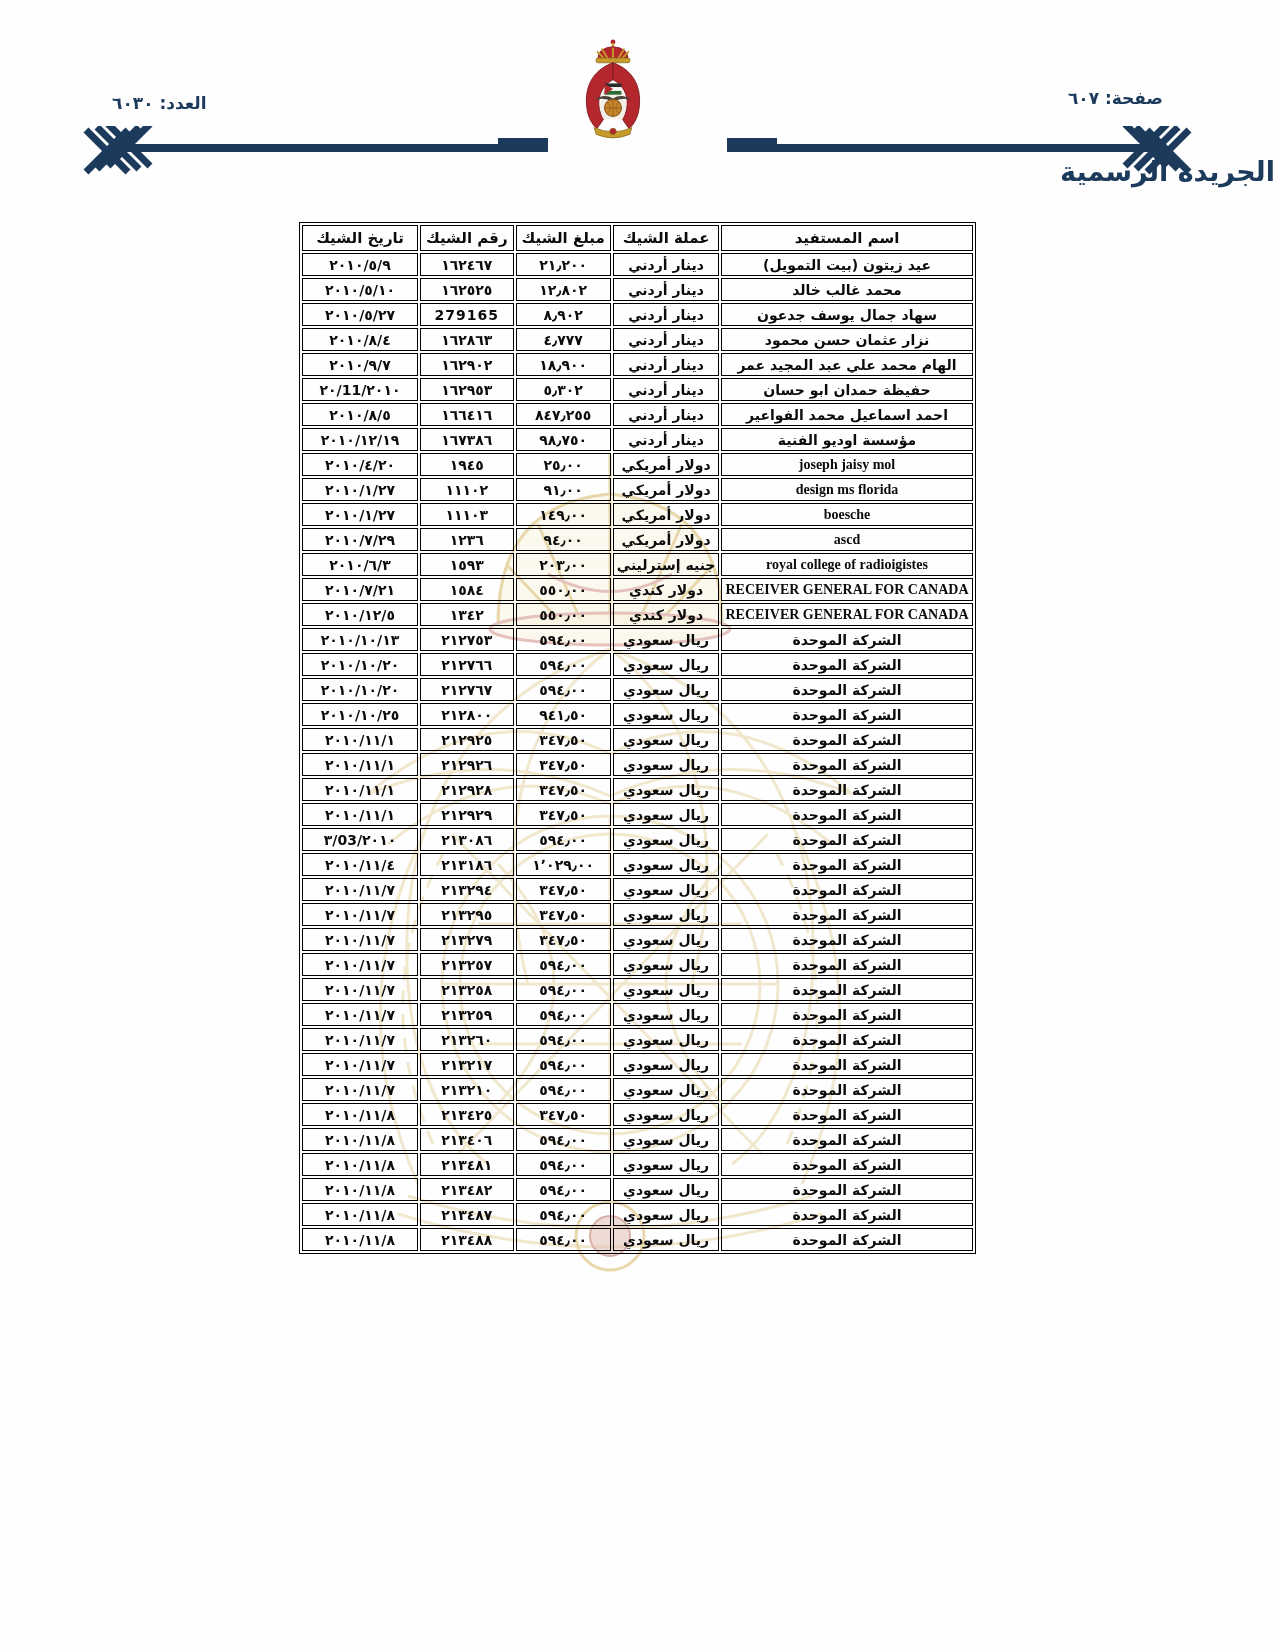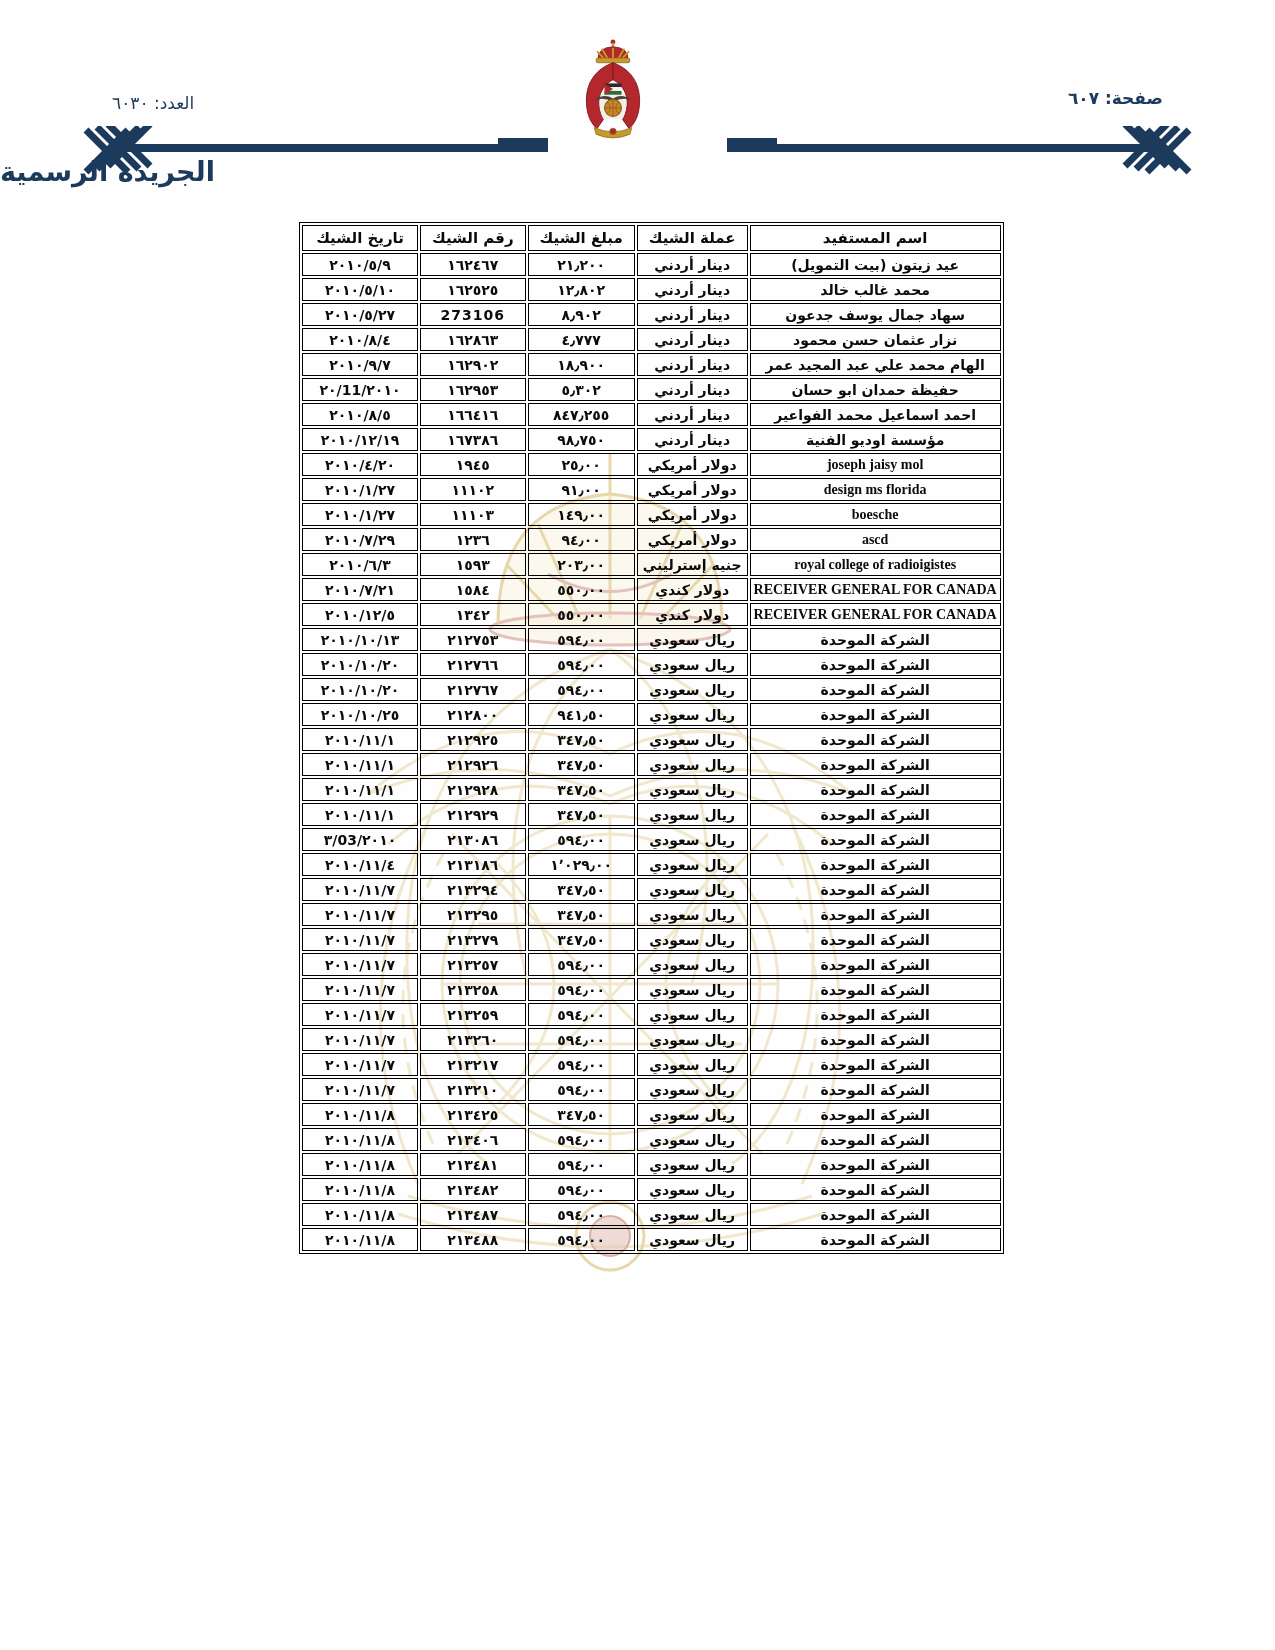--- a/index.html
+++ b/index.html
@@ -3,39 +3,39 @@
 <meta charset="utf-8">
 <style>
   :root { --navy:#1c3a5c; --gold:#e6d6a6; --goldfill:#f1e4bd; --wmred:#cf9286; }
   html,body { margin:0; padding:0; }
   body {
     width:1275px; height:1650px; position:relative; overflow:hidden;
     background:#fefefe; font-family:"DejaVu Sans", sans-serif; color:#0b0b0b;
   }
   
   .pageno   { position:absolute; top:88px;  right:112px; font-size:17px; font-weight:bold; color:var(--navy); direction:rtl; }
-  .issueno  { position:absolute; top:93px;  left:112px;  font-size:17px; font-weight:normal; color:var(--navy); direction:rtl; }
+  .issueno  { position:absolute; top:93px;  left:112px;  font-size:17px; font-weight:bold; color:var(--navy); direction:rtl; }
   .emblem   { position:absolute; top:38px;  left:566px;  width:94px; height:104px; }
   .rule     { position:absolute; top:126px; left:0; width:1275px; height:50px; }
-  .gztitle  { position:absolute; top:156px; left:0; width:1275px; text-align:left;
+  .gztitle  { position:absolute; top:156px; left:0; width:1275px; text-align:right;
               font-size:27px; font-weight:bold; color:var(--navy); direction:rtl; letter-spacing:1px; }
   
   .watermark { position:absolute; left:248px; top:424px; width:724px; height:856px; opacity:.55; pointer-events:none; }
   
   .tblwrap { position:absolute; left:299px; top:222px; }
   table.cheques {
     direction:rtl; border-collapse:separate; border-spacing:2px;
     border:1px solid #000; background:transparent;
   }
   table.cheques th, table.cheques td {
     border:1px solid #000; background:transparent;
     text-align:center; vertical-align:middle;
     font-weight:bold; white-space:nowrap; overflow:hidden;
   }
-  table.cheques th { height:24px; font-size:15px; padding:0 11px; }
+  table.cheques th { height:24px; font-size:15px; padding:0 5px; }
   table.cheques td { height:21px; font-size:14px; padding:0 3px; }
   td.num  { font-size:13px; letter-spacing:1px; }
   td.latin{ font-family:"Liberation Serif", serif; font-size:15px; direction:ltr; letter-spacing:0;margin-left:16px; }
   col.c-name { width:225px; } col.c-curr { width:96px; } col.c-amt { width:94px; }
   col.c-no   { width:88px;  } col.c-date { width:116px; }
 </style>
 </head>
 <body>
 
 <div class="pageno">صفحة: ٦٠٧</div>
@@ -131,21 +131,21 @@
           <td>محمد غالب خالد</td>
           <td>دينار أردني</td>
           <td class="num">١٢٫٨٠٢</td>
           <td class="num">١٦٢٥٢٥</td>
           <td class="num">٢٠١٠/٥/١٠</td>
         </tr>
         <tr>
           <td>سهاد جمال يوسف جدعون</td>
           <td>دينار أردني</td>
           <td class="num">٨٫٩٠٢</td>
-          <td class="num">273106</td>
+          <td class="num">279165</td>
           <td class="num">٢٠١٠/٥/٢٧</td>
         </tr>
         <tr>
           <td>نزار عثمان حسن محمود</td>
           <td>دينار أردني</td>
           <td class="num">٤٫٧٧٧</td>
           <td class="num">١٦٢٨٦٣</td>
           <td class="num">٢٠١٠/٨/٤</td>
         </tr>
         <tr>

